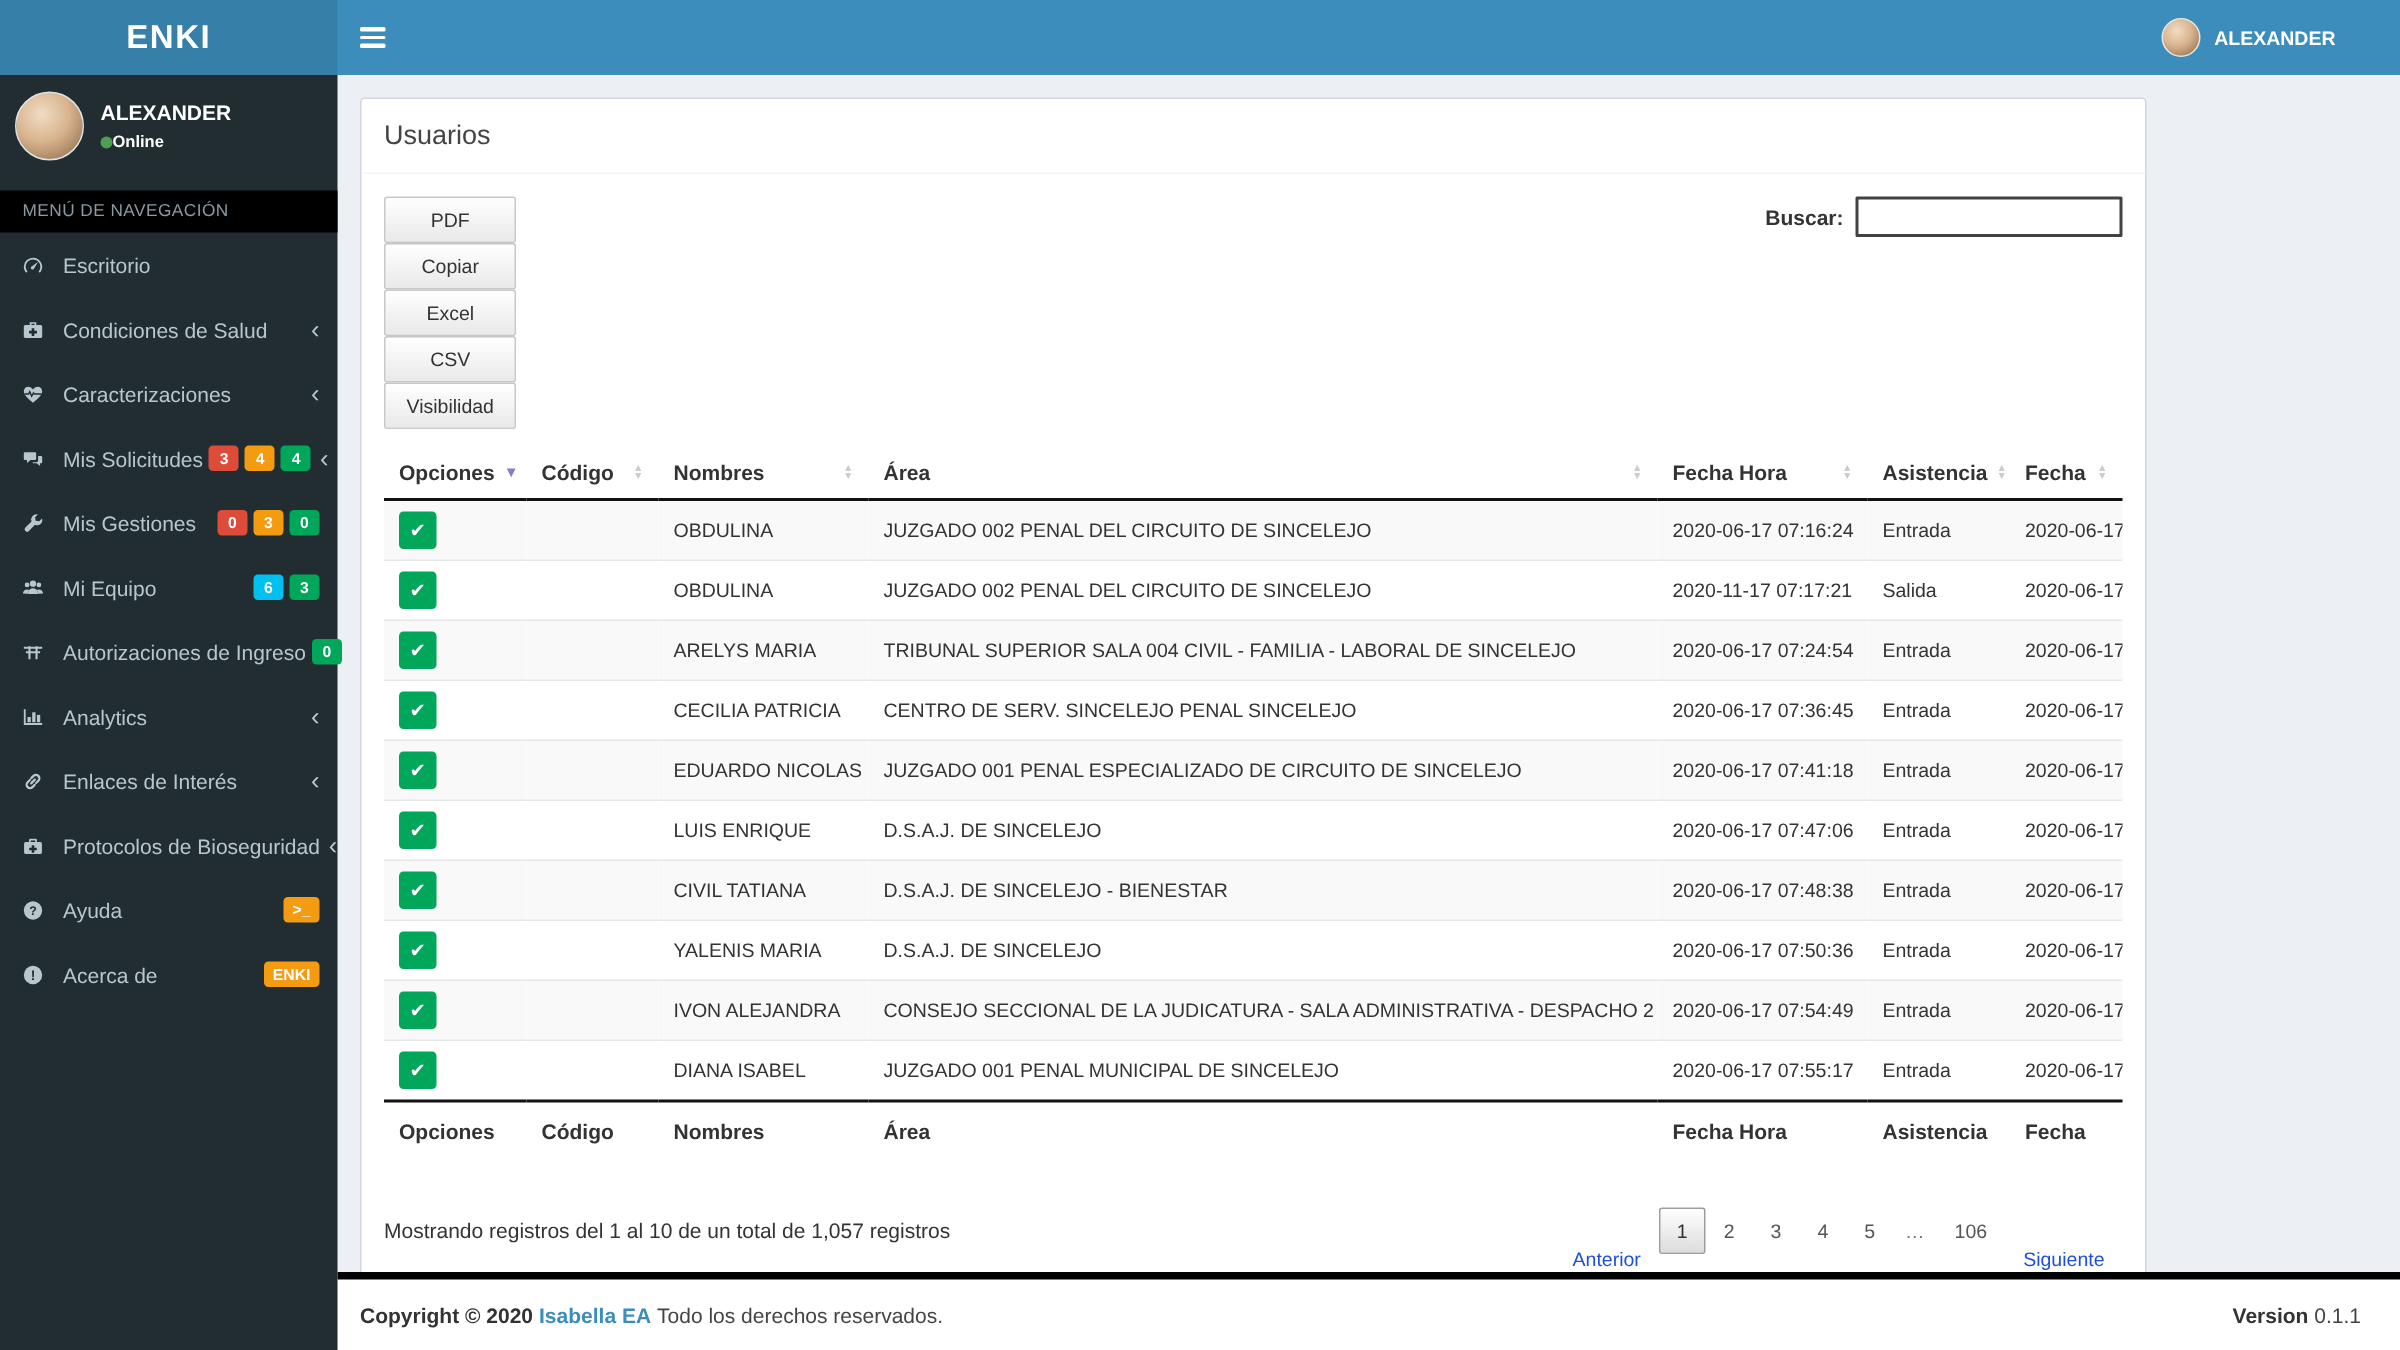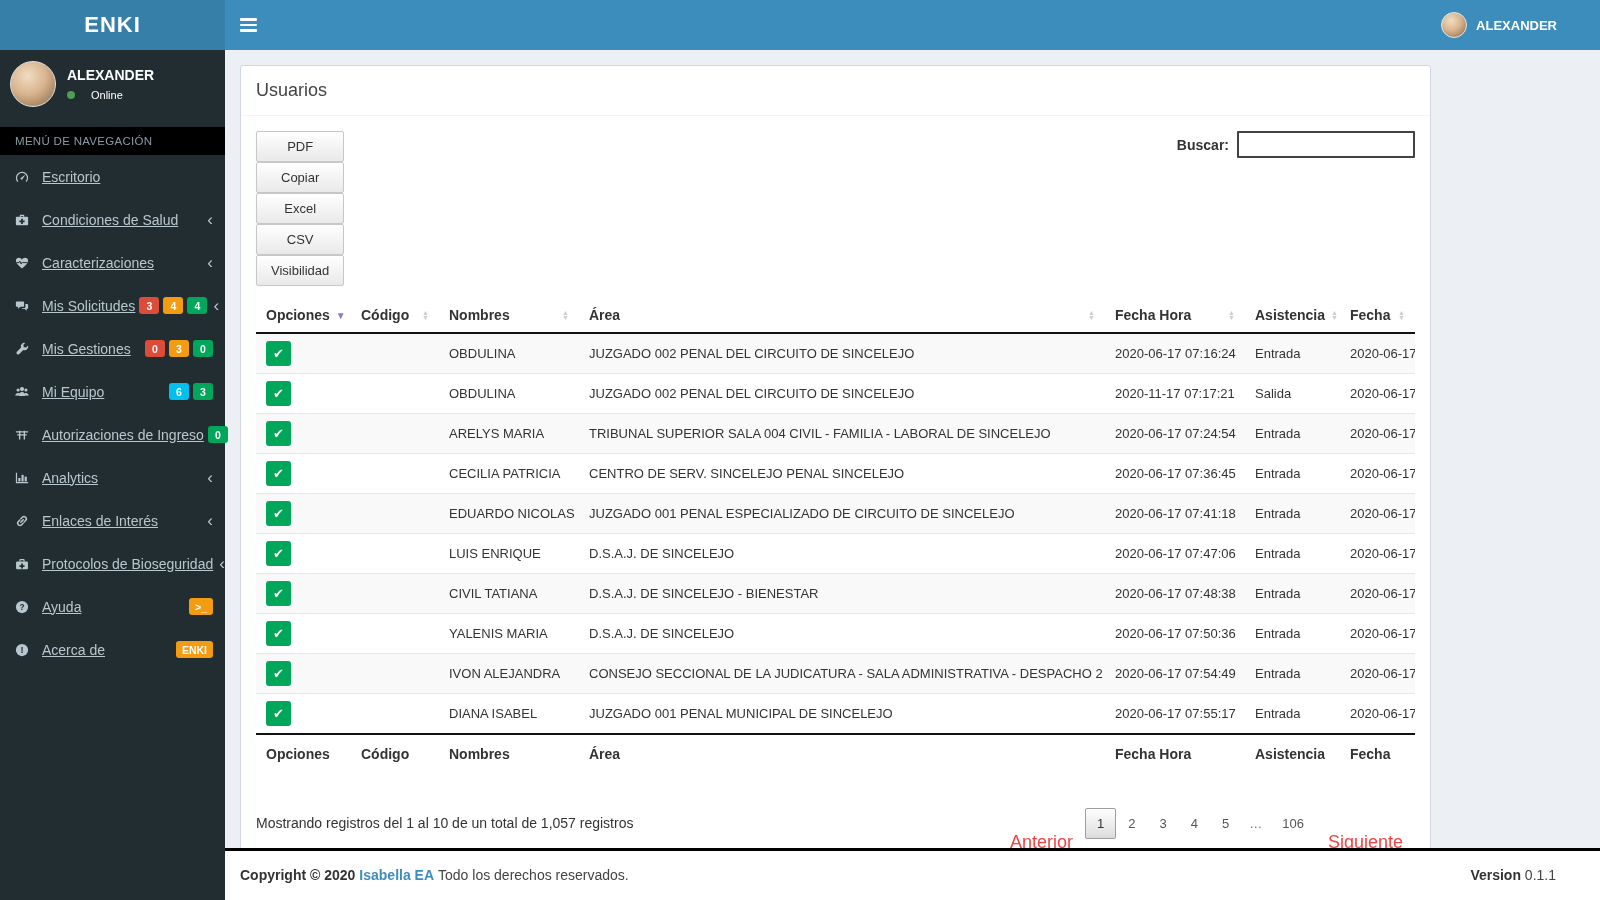--- a/index.html
+++ b/index.html
@@ -21,27 +21,27 @@
   .navbar-user .nav-avatar { width:26px; height:26px; border-radius:50%;
     background: radial-gradient(circle at 38% 32%, #f0ddc4 0%, #d9b48e 45%, #9c7a57 85%); border:1px solid #e6e6e6; }
   .navbar-user .nav-name { color:#fff; font-size:13px; font-weight:bold; }
   
   .sidebar { position:absolute; top:50px; left:0; width:225px; height:850px; background:#222d32; z-index:4; }
   .user-panel { display:flex; align-items:center; padding:11px 10px; }
   .user-avatar { width:46px; height:46px; border-radius:50%; flex:none;
     background: radial-gradient(circle at 38% 32%, #f0ddc4 0%, #d9b48e 45%, #9c7a57 85%); border:1px solid #dfe2e6; }
   .user-info { margin-left:11px; }
   .user-name { color:#fff; font-size:14px; font-weight:bold; margin-bottom:6px; }
-  .user-status { color:#fff; font-size:11px; font-weight:normal; display:flex; align-items:center; gap:16px; }
+  .user-status { color:#fff; font-size:11px; font-weight:bold; display:flex; align-items:center; gap:0; }
   .status-dot { width:8px; height:8px; border-radius:50%; background:#4f9e53; display:inline-block; }
   .menu-header { margin-top:9px; background:#000000; color:#8a9aa2; font-size:11.5px; padding:8px 15px; letter-spacing:.3px; }
   .menu-item { display:flex; align-items:center; height:43px; padding:0 12px 0 15px; color:#b8c7ce; font-size:14px; cursor:pointer; position:relative; }
   .mi-icon { width:27px; flex:none; display:flex; align-items:center; }
   .mi-icon svg { width:14px; height:14px; fill:currentColor; }
-  .mi-label { white-space:nowrap;text-decoration:underline; }
+  .mi-label { white-space:nowrap; }
   .mi-spacer { flex:1; }
   .mi-badge { font-size:10.5px; font-weight:bold; color:#fff; padding:2.5px 6px; border-radius:3px; margin-left:4px; min-width:20px; text-align:center; }
   .mi-chevron { margin-left:6px; font-size:17px; line-height:1; color:#b8c7ce; }
   
   .main { position:absolute; left:225px; top:50px; width:1266px; height:798px; padding:15px 60px 15px 15px; }
   .box { background:#fff; border:1px solid #d2d6de; border-radius:3px; }
   .box-header { padding:14px 15px; border-bottom:1px solid #f4f4f4; }
   .box-title { font-size:18px; color:#444; }
   .box-body { padding:15px; }
   .toolbar { display:flex; align-items:flex-start; margin-bottom:12px; }
@@ -62,28 +62,28 @@
   .sort-desc { color:#8280c4; font-size:10px; margin-left:6px; }
   tbody td { padding:7px 10px; font-size:13px; color:#333; height:39px; vertical-align:middle; overflow:hidden; white-space:nowrap; }
   tbody tr { border-top:1px solid #e7e7e7; }
   tbody tr:nth-child(odd) { background:#f9f9f9; }
   .check-btn { width:25px; height:25px; border:none; border-radius:3px; background:#00a65a; color:#fff; font-size:13px; line-height:1; cursor:pointer; display:flex; align-items:center; justify-content:center; }
   tfoot th { border-top:2px solid #111; padding:11px 10px; font-size:14px; color:#333; text-align:left; }
   
   .table-bottom { display:flex; align-items:center; margin-top:13px; }
   .dt-info { font-size:14px; color:#333; }
   .paginate { margin-left:auto; display:flex; align-items:center; }
-  .page-nav { font-size:18px; color:#ef4444; padding:7px 12px; cursor:pointer;margin-top:39px; }
+  .page-nav { font-size:13px; color:#1d4ed8; padding:7px 12px; cursor:pointer;margin-top:39px; }
   .page-btn { font-size:13px; color:#555; padding:7px 11px; cursor:pointer; border:1px solid transparent; }
   .page-btn.active { border:1px solid #9e9e9e; border-radius:2px; background:linear-gradient(to bottom,#fff 0%,#dcdcdc 100%); color:#333; }
   .page-ellipsis { font-size:13px; color:#777; padding:7px 8px; }
   
   .footer {
     position:absolute; left:225px; bottom:0; width:1375px; height:52px;
-    background:#fff; border-top:3px solid #000000; padding:16px 44px 15px 15px;
+    background:#fff; border-top:5px solid #000000; padding:16px 26px 15px 15px;
     font-size:14px; color:#444; display:flex;
   }
   .footer b { color:#333; }
   .footer-link { color:#3c8dbc; font-weight:bold; cursor:pointer; margin:0 4px; }
   .footer-right { margin-left:auto; }
 </style>
 </head>
 <body>
 
 <div class="navbar">

